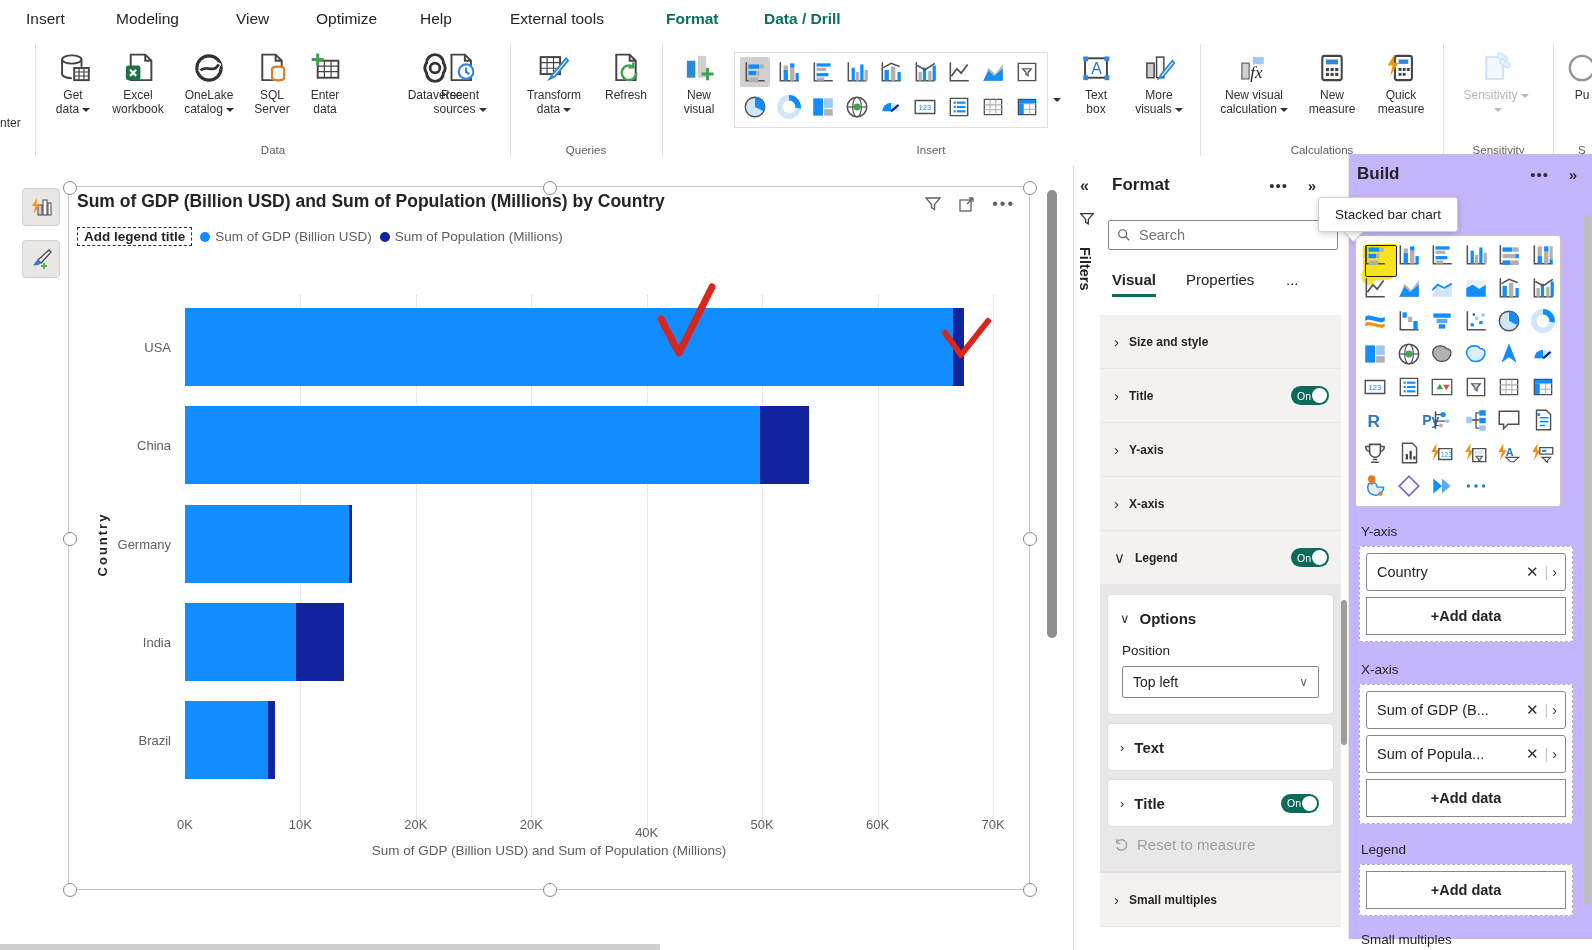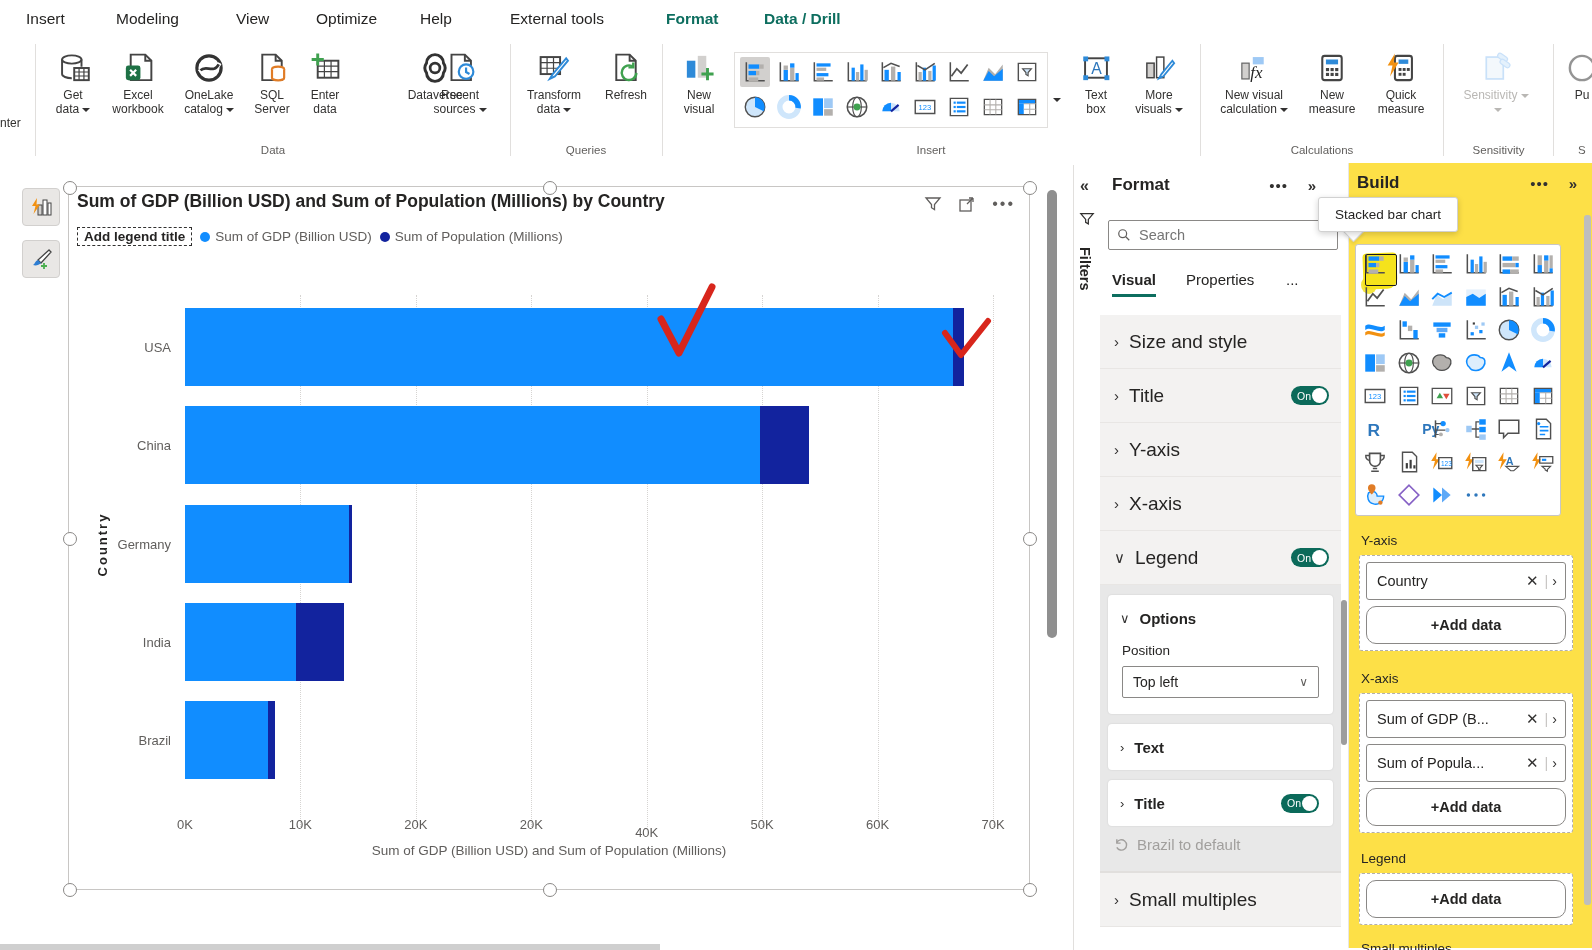--- a/index.html
+++ b/index.html
@@ -56,51 +56,51 @@
   #fmt-head{position:absolute;left:12px;top:10px;font-size:17px;font-weight:700;}
   .pane-dots{position:absolute;top:12px;color:#323130;font-size:15px;letter-spacing:1px;}
   .pane-arr{position:absolute;top:12px;color:#323130;font-size:15px;font-weight:700;}
   #fmt-search{position:absolute;left:8px;top:55px;width:212px;height:28px;border:1px solid #8a8886;border-radius:2px;display:flex;align-items:center;gap:6px;padding:0 8px;color:#605e5c;background:#fff;}
   #fmt-search input{border:none;outline:none;font-size:14.5px;width:160px;color:#605e5c;background:transparent;font-family:inherit;}
   .fmt-tab{position:absolute;top:106px;font-size:15px;cursor:pointer;}
   .fmt-tab.active{font-weight:700;border-bottom:3px solid #0d6e5f;padding-bottom:6px;}
   #fmt-sections{position:absolute;left:0;top:150px;width:241px;}
   .fsec{position:relative;height:53px;background:#f3f2f1;border-bottom:1px solid #e8e6e4;display:flex;align-items:center;cursor:pointer;}
   .fsec .chev{margin:0 10px 0 14px;color:#323130;font-size:13px;}
-  .fsec .flab{font-size:19px;font-weight:400;color:#252423;flex:1;}
+  .fsec .flab{font-size:12px;font-weight:700;color:#252423;flex:1;}
   .toggle{width:38px;height:19px;border-radius:10px;background:#0b6a5a;color:#fff;font-size:10.5px;display:flex;align-items:center;margin-right:12px;position:relative;cursor:pointer;}
   .toggle span{margin-left:6px;}
   .toggle i{position:absolute;right:2px;top:2px;width:15px;height:15px;border-radius:50%;background:#fff;}
   #legend-exp{position:relative;background:#e8e8e8;padding:10px 8px 4px 8px;border-bottom:1px solid #e1dfdd;}
   .card{background:#fff;border-radius:4px;margin-bottom:10px;padding:2px 0;box-shadow:0 0 2px rgba(0,0,0,.12);}
   .card-head{display:flex;align-items:center;height:42px;cursor:pointer;}
   .card-head .chev{margin:0 10px 0 12px;font-size:13px;color:#323130;}
   .card-head .clab{font-size:15px;font-weight:700;flex:1;}
   .fld{padding:0 14px 14px 14px;}
   .fld .fld-lab{font-size:13.5px;color:#252423;margin:4px 0 8px 0;}
   .select{height:30px;border:1px solid #8a8886;border-radius:2px;background:#fff;display:flex;align-items:center;padding:0 10px;font-size:14px;justify-content:space-between;cursor:pointer;}
   #reset-row{display:flex;align-items:center;gap:8px;color:#a19f9d;font-size:15px;margin:8px 4px 14px 6px;}
   .fsec.last{border-top:1px solid #e1dfdd;}
   
-  #build{left:1348px;top:163px;width:244px;height:785px;background:#fde047;border-left:1px solid #e8e6e4;}
+  #build{left:1348px;top:154px;width:244px;height:785px;background:#c4b5fd;border-left:1px solid #e8e6e4;}
   #build-head{position:absolute;left:8px;top:10px;font-size:17px;font-weight:700;}
   #gal-box{position:absolute;left:6px;top:81px;width:204px;height:270px;background:#fff;border:1px solid #c8c6c4;border-radius:3px;}
   .bgi{position:absolute;width:28px;height:28px;display:flex;align-items:center;justify-content:center;cursor:pointer;}
   #hl{position:absolute;left:2px;top:3px;width:34px;height:36px;background:#f5e31c;border-radius:4px 4px 10px 4px;transform:rotate(-2deg);}
   #hl2{position:absolute;left:0px;top:26px;width:16px;height:18px;background:#f5e31c;border-radius:50%;opacity:.85;}
   #selbox{position:absolute;left:4px;top:4px;width:30px;height:30px;border:1.6px solid #1b1a19;border-radius:2px;}
   .well-label{position:absolute;left:12px;font-size:13.5px;color:#252423;}
   .well{position:absolute;left:10px;width:200px;border:1px dashed #b3b0ad;border-radius:3px;padding:6px;background:#fff;}
   .pill{height:36px;border:1px solid #8a8886;border-radius:3px;background:#fff;display:flex;align-items:center;margin-bottom:6px;font-size:14.5px;}
   .pill:last-child{margin-bottom:0;}
   .pill .ptxt{flex:1;margin-left:10px;white-space:nowrap;overflow:hidden;}
   .pill .px{color:#323130;font-size:15px;margin:0 6px;cursor:pointer;}
   .pill .pd{color:#c8c6c4;}
   .pill .pc{color:#323130;margin:0 8px 0 4px;cursor:pointer;font-size:14px;}
-  .addbtn{height:36px;border:1px solid #8a8886;border-radius:10px;background:#fff;display:flex;align-items:center;justify-content:center;font-size:14.5px;font-weight:700;cursor:pointer;}
+  .addbtn{height:36px;border:1px solid #8a8886;border-radius:0;background:#fff;display:flex;align-items:center;justify-content:center;font-size:14.5px;font-weight:700;cursor:pointer;}
   #fmt-scroll{position:absolute;left:1341px;top:600px;width:6px;height:145px;border-radius:3px;background:#9d9d9d;}
   #build-scroll{position:absolute;left:1584px;top:215px;width:7px;height:690px;border-radius:3px;background:#bebebe;}
   
   #tooltip{position:absolute;left:1318px;top:197px;width:138px;height:33px;background:#fff;border:1px solid #d1d1d1;border-radius:3px;box-shadow:0 2px 6px rgba(0,0,0,.18);display:flex;align-items:center;justify-content:center;font-size:13.5px;color:#252423;z-index:40;}
   #tooltip-tail{position:absolute;left:1346px;top:224px;width:14px;height:14px;background:#fff;border-right:1px solid #d1d1d1;border-bottom:1px solid #d1d1d1;transform:rotate(45deg);z-index:39;box-shadow:2px 2px 3px rgba(0,0,0,.08);}
   .g24{display:block;}
   svg{display:block;}
 </style>
 </head>
 <body>
@@ -655,21 +655,21 @@
                 <i></i>
               </span>
               <span style="width:2px;"></span>
             </div>
          </div>
          <div id="reset-row">
            <svg width="15" height="15" viewBox="0 0 16 16">
               <path d="M3 6 A5.5 5.5 0 1 1 3 11" fill="none" stroke="#a19f9d" stroke-width="1.5"></path>
               <path d="M3 2.5 v4 h4" fill="none" stroke="#a19f9d" stroke-width="1.5"></path>
             </svg>
-           <span>Brazil to default</span>
+           <span>Reset to measure</span>
          </div>
         </div>
         <div class="fsec last">
           <span class="chev" style="font-size:15px;">›</span>
           <span class="flab">Small multiples</span>
         </div>
       </div>
   </div>
 
   <div id="build" class="abs">

